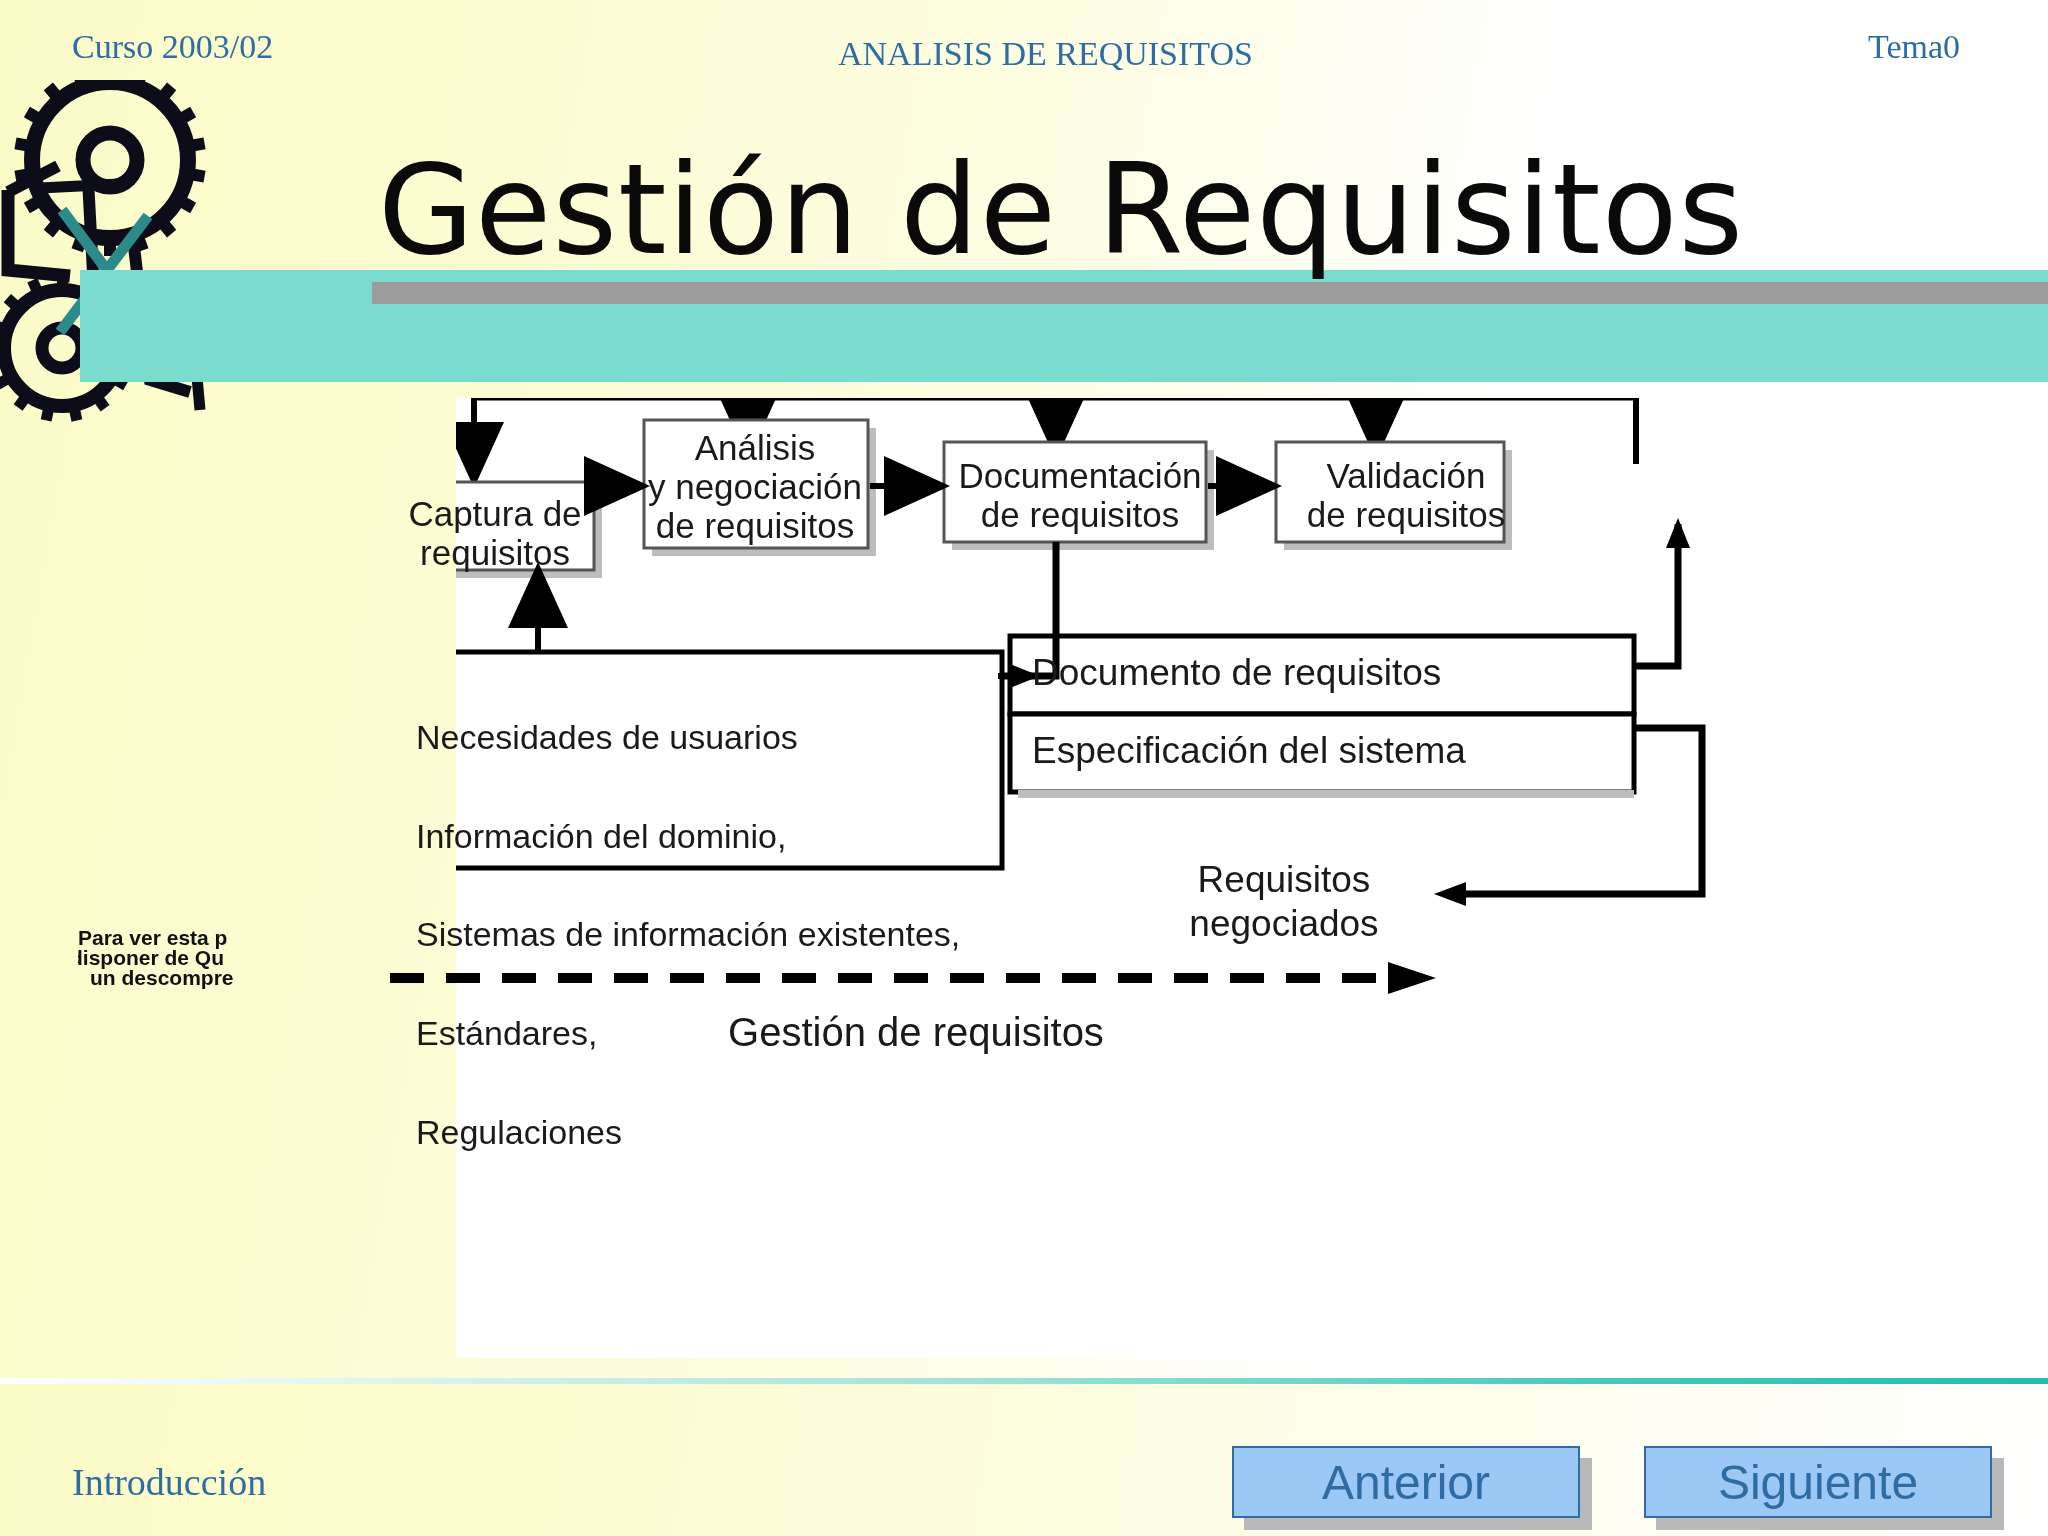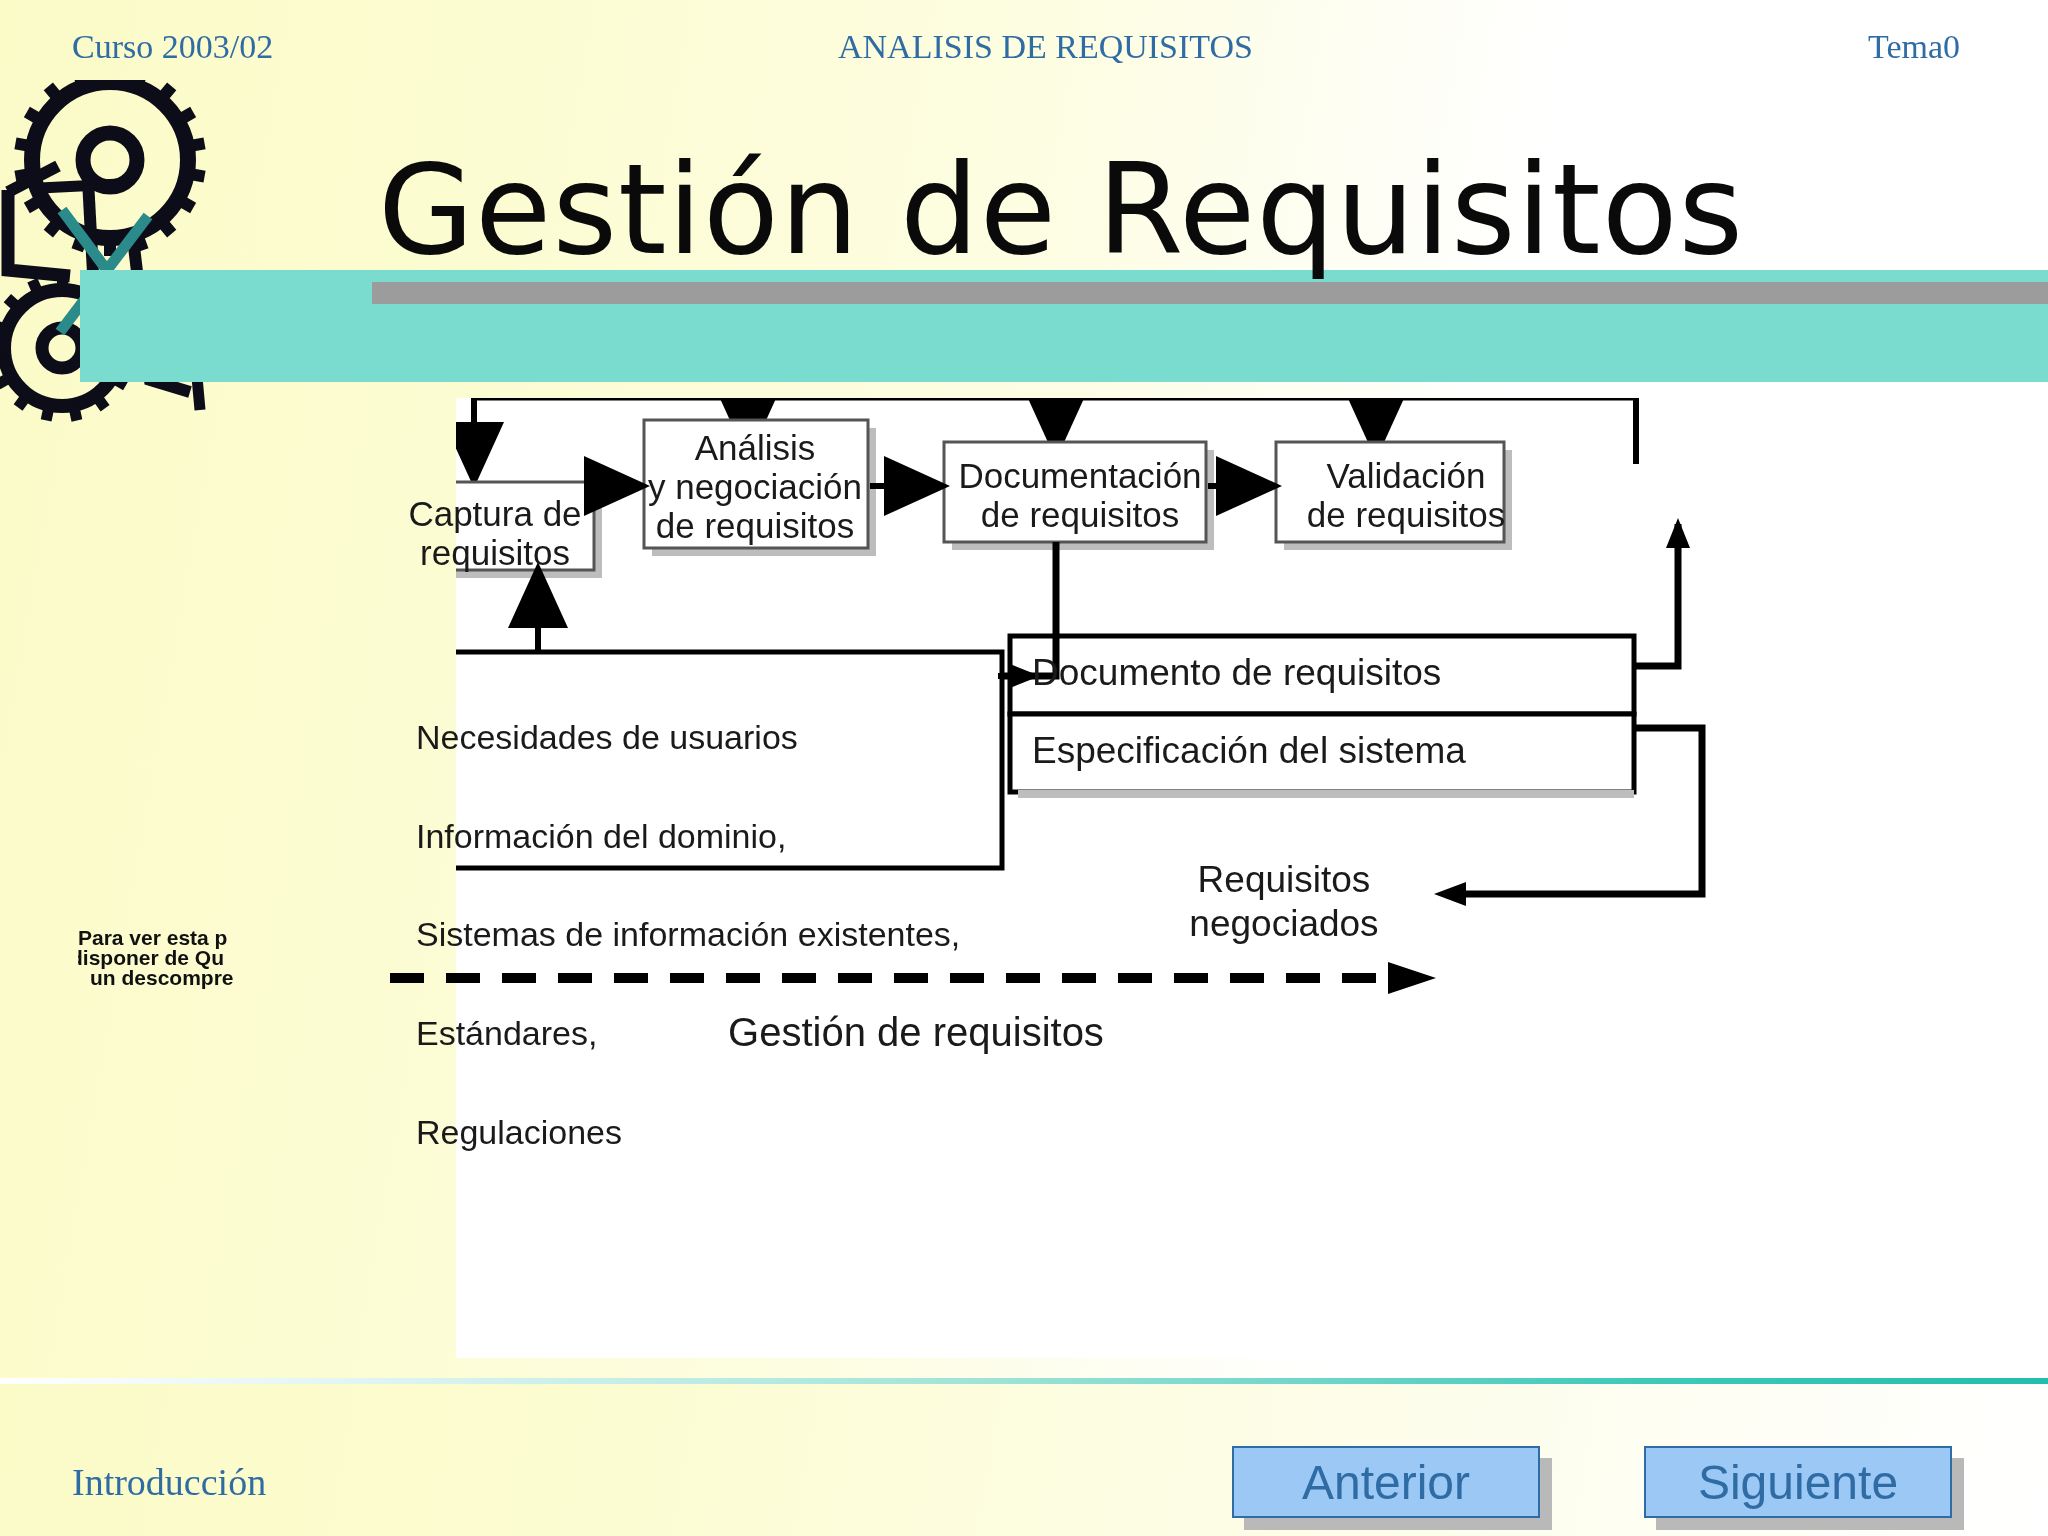--- a/index.html
+++ b/index.html
@@ -16,21 +16,21 @@
   }
   
   .hdr-text {
     position: absolute;
     color: #2f6ca4;
     font-family: "Liberation Serif", serif;
     font-size: 34px;
     white-space: nowrap;
   }
   #hdr-left  { left: 72px;  top: 28px; }
-  #hdr-mid   { left: 838px; top: 28px; }
+  #hdr-mid   { left: 838px; top: 35px; }
   #hdr-right { left: 1868px; top: 28px; }
 
   
   #teal-band {
     position: absolute;
     left: 80px; top: 270px;
     width: 1968px; height: 112px;
     background: #79dccf;
   }
   #grey-rule {
@@ -103,21 +103,21 @@
   }
   #footer-label {
     position: absolute; left: 72px; top: 1460px;
     color: #2f6ca4;
     font-family: "Liberation Serif", serif;
     font-size: 38px;
     white-space: nowrap;
   }
   .navbtn {
     position: absolute;
-    width: 308px; height: 72px;
+    width: 348px; height: 72px;
     background: #9cc8f5;
     border: 2px solid #2f6ca4;
     box-shadow: 12px 12px 0 #b9b9b9;
     color: #2f6ca4;
     font-family: "Liberation Sans", sans-serif;
     font-size: 48px;
     display: flex; align-items: center; justify-content: center;
     box-sizing: border-box;
   }
   #btn-prev { left: 1232px; top: 1446px; }

